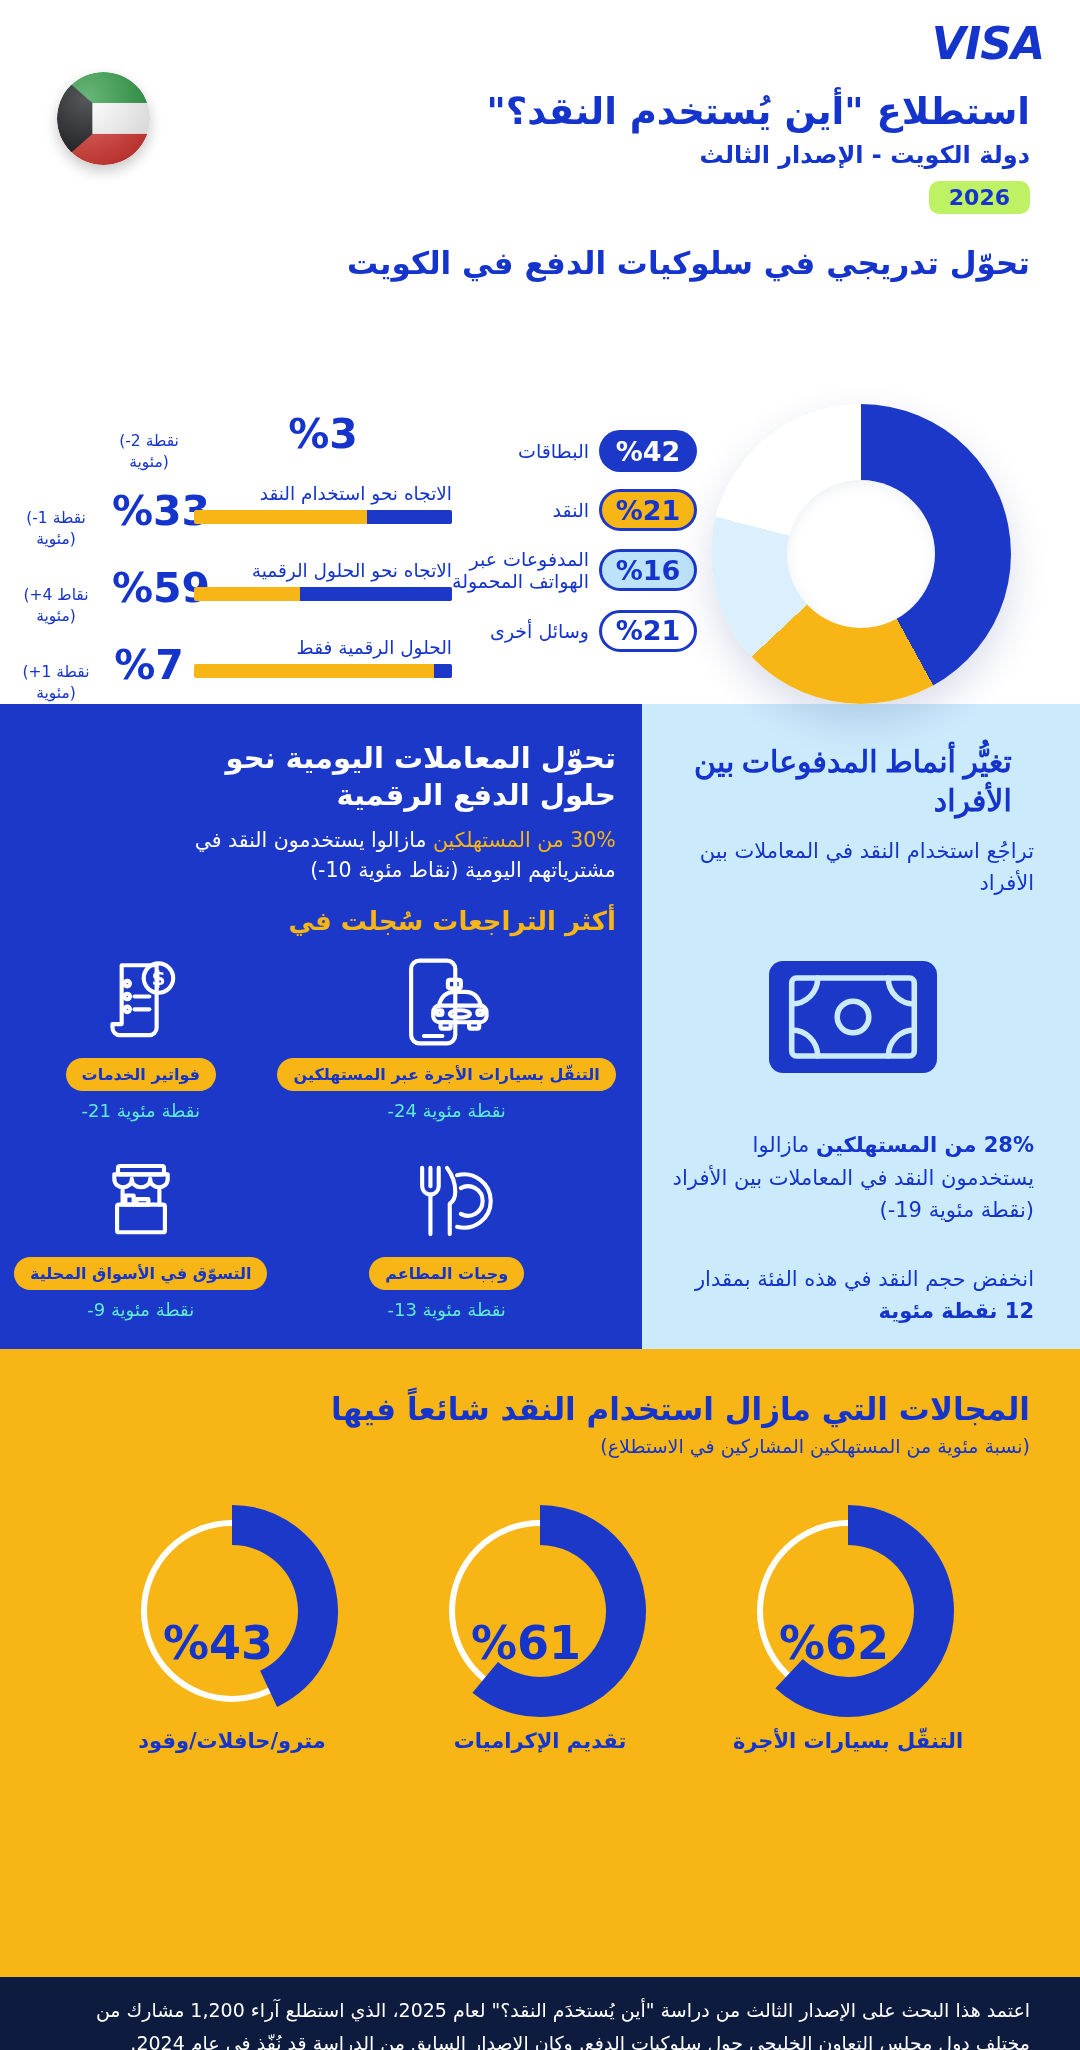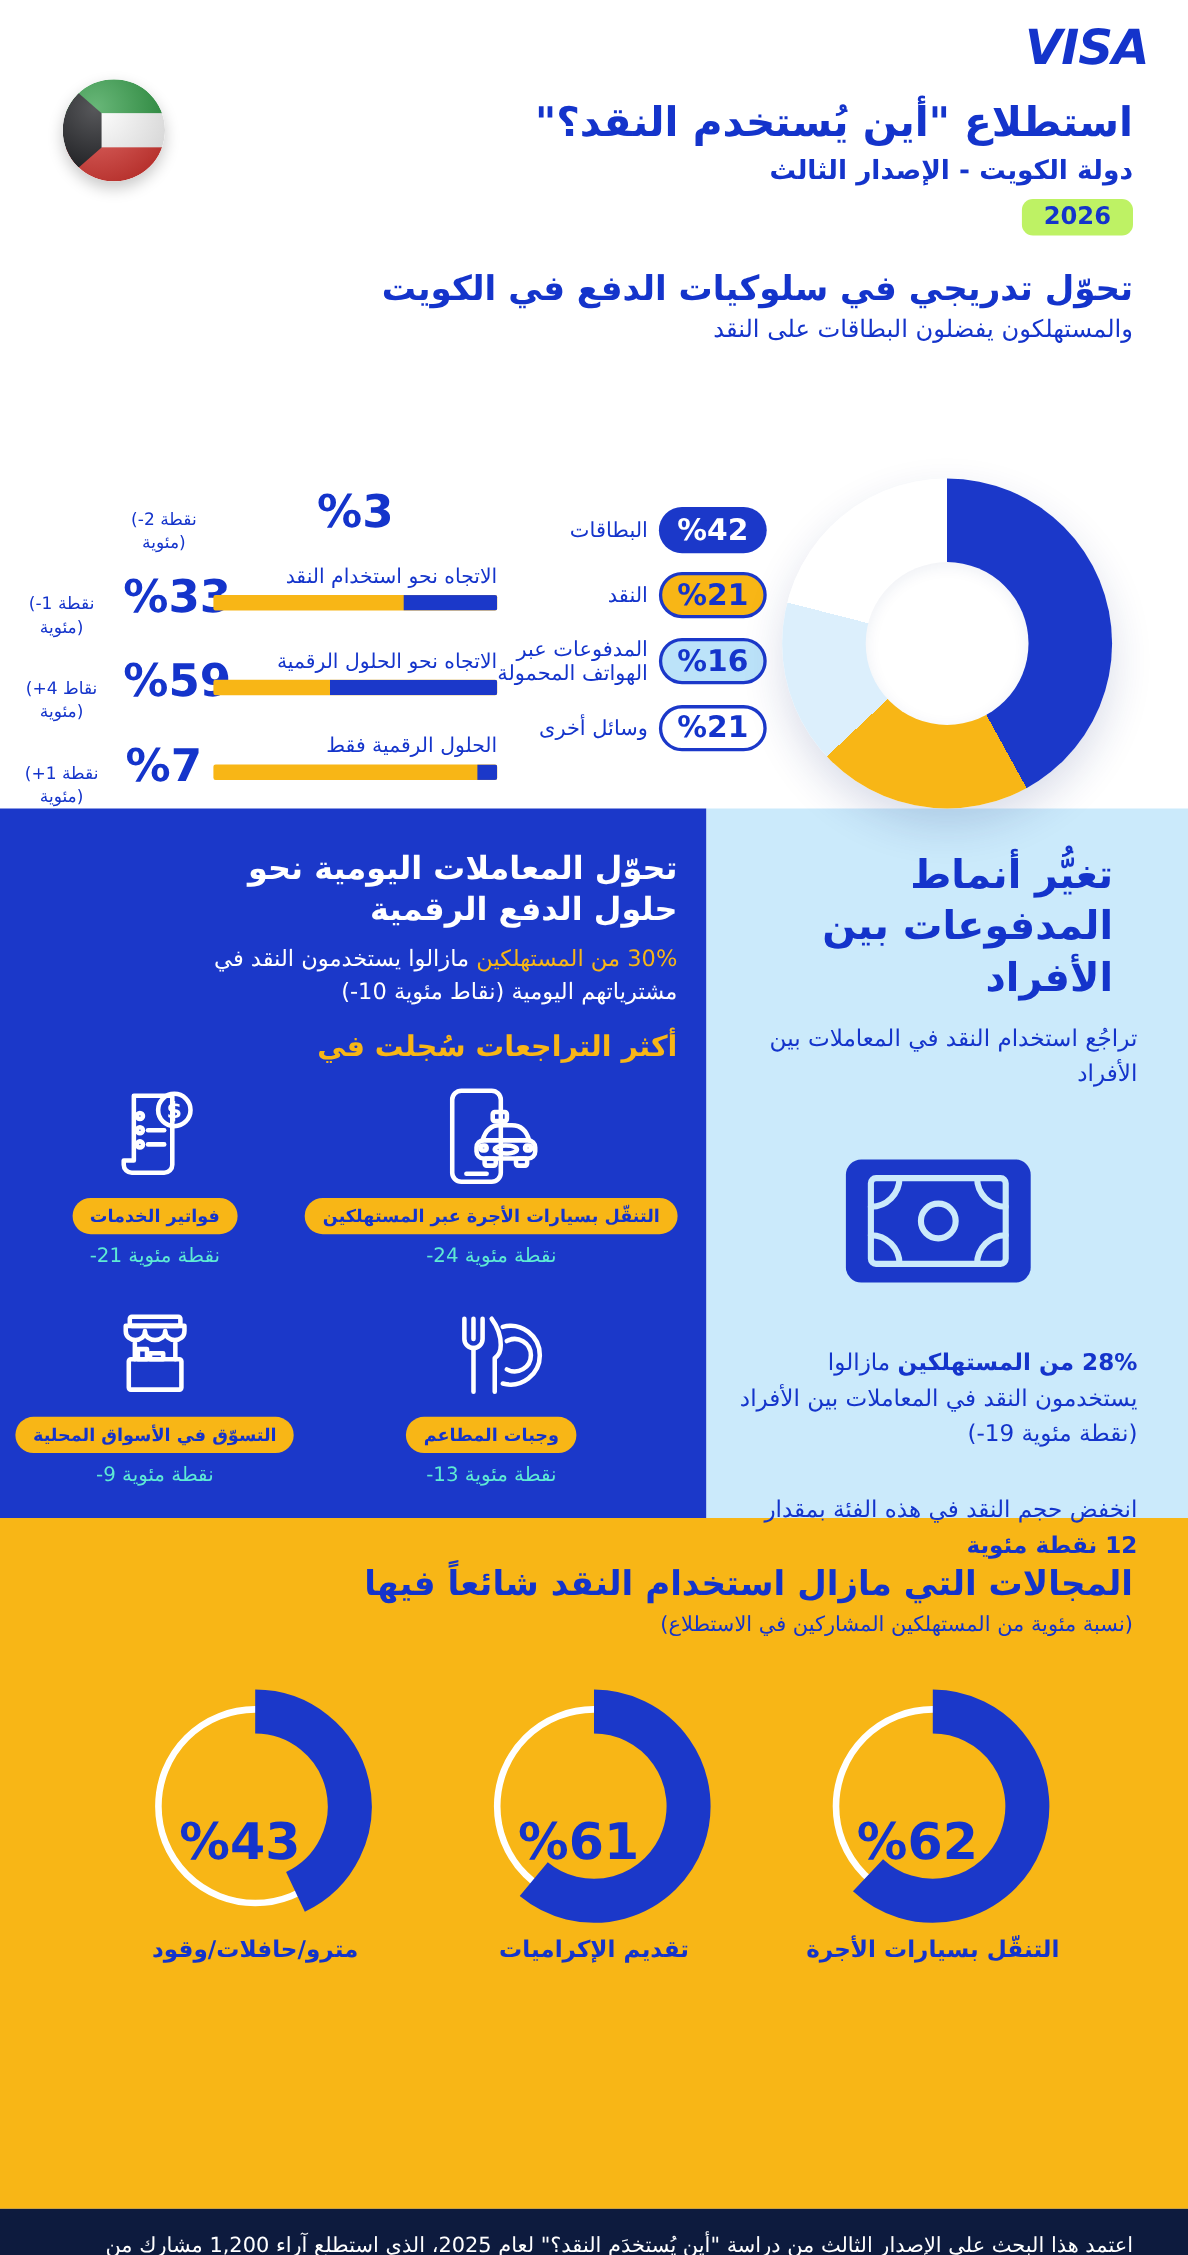--- a/index.html
+++ b/index.html
@@ -57,21 +57,21 @@
   .bar-block{width:258px;}
   .bar-label{font-size:18.5px;text-align:right;margin-bottom:6px;color:var(--blue);}
   .bar{position:relative;height:14px;background:var(--yellow);border-radius:2px;overflow:hidden;}
   .bar i{position:absolute;top:0;bottom:0;right:0;background:var(--shape-blue);display:block;}
   .bar-pct{font-size:41px;font-weight:bold;color:var(--blue);text-align:center;margin-bottom:-11px;}
   .bar-note{font-size:15.5px;line-height:1.35;color:var(--blue);text-align:center;margin-bottom:-26px;}
 
   
   .panels{display:flex;height:645px;}
   .panel-light{width:464px;background:var(--light);padding:38px 46px 0 30px;color:var(--blue);text-align:right;}
-  .pl-title{font-size:36px;font-weight:bold;line-height:1.3;max-width:340px;margin-right:auto;margin-left:0;}
+  .pl-title{font-size:30px;font-weight:bold;line-height:1.3;max-width:340px;margin-right:auto;margin-left:0;font-family:Liberation Serif, serif;}
   .pl-sub{font-size:21px;line-height:1.5;margin-top:16px;max-width:350px;}
   .banknote{width:168px;height:112px;background:var(--shape-blue);border-radius:14px;
     margin:62px auto 0;display:flex;align-items:center;justify-content:center;}
   .pl-stat1{margin-top:56px;font-size:21px;line-height:1.55;}
   .pl-stat2{margin-top:36px;font-size:21px;line-height:1.55;}
   .panel-blue{flex:1;background:var(--shape-blue);color:#fff;padding:36px 26px 0 14px;text-align:right;}
   .pb-title{font-size:29px;font-weight:bold;line-height:1.28;max-width:430px;color:#fff;}
   .pb-p{font-size:20.5px;line-height:1.45;margin-top:12px;max-width:470px;color:#fff;}
   .pb-p .hl{color:var(--yellow);}
   .pb-sub{font-size:26px;font-weight:bold;color:var(--yellow);margin-top:20px;}
@@ -124,21 +124,20 @@
     <div class="hero-text">
       <div class="hero-title">استطلاع "أين يُستخدم النقد؟"</div>
       <div class="hero-sub">دولة الكويت - الإصدار الثالث</div>
       <div class="year-badge">2026</div>
     </div>
   </header>
 
   <section class="shift">
     <div class="shift-head">
       <h2 class="shift-title">تحوّل تدريجي في سلوكيات الدفع في الكويت</h2>
-      <div class="shift-sub">والمستهلكون يفضلون البطاقات على النقد</div>
     </div>
     <div class="chart-row">
 
       <div class="donut" style="background: conic-gradient(rgb(27, 56, 201) 0deg, rgb(27, 56, 201) 151.2deg, rgb(248, 182, 22) 151.2deg, rgb(248, 182, 22) 226.8deg, rgb(220, 239, 252) 226.8deg, rgb(220, 239, 252) 284.4deg, rgb(255, 255, 255) 284.4deg, rgb(255, 255, 255) 360deg);"></div>
 
       <div class="legend">
         <div class="legend-row">
           <div class="legend-pill lp-blue num" dir="ltr">%42</div>
           <div class="legend-label">البطاقات</div>
         </div>

